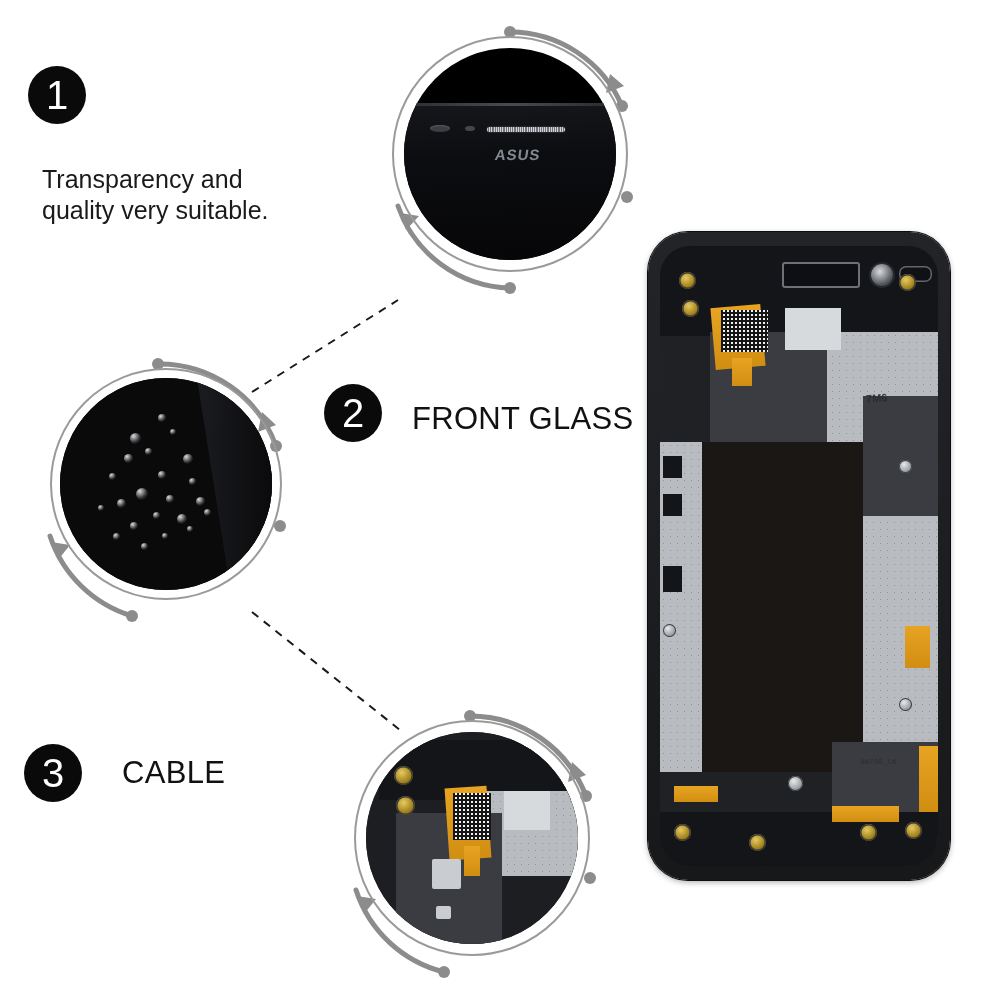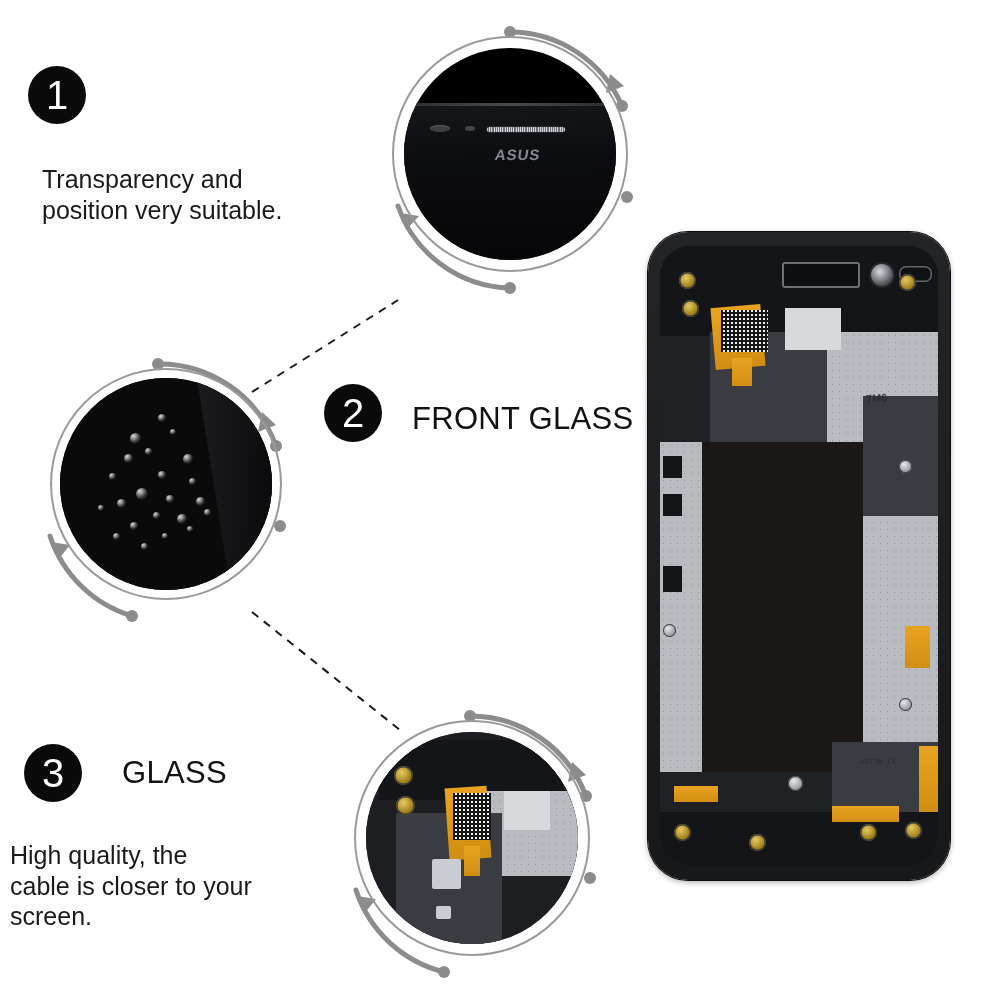--- a/index.html
+++ b/index.html
@@ -171,38 +171,35 @@
   <svg class="dashline" width="1000" height="1000" viewBox="0 0 1000 1000" style="left:0;top:0;">
     <line x1="252" y1="392" x2="398" y2="300" stroke="#1a1a1a" stroke-width="2" stroke-dasharray="8 7"></line>
     <line x1="252" y1="612" x2="400" y2="730" stroke="#1a1a1a" stroke-width="2" stroke-dasharray="8 7"></line>
   </svg>
 
   <div class="feature" id="feature-1">
     <div class="feat-head">
       <div class="badge">1</div>
     </div>
     <div class="feat-body">Transparency and
-position very suitable.</div>
+quality very suitable.</div>
   </div>
 
   <div class="feature" id="feature-2">
     <div class="feat-head">
       <div class="badge">2</div>
       <div class="feat-title">FRONT GLASS</div>
     </div>
   </div>
 
   <div class="feature" id="feature-3">
     <div class="feat-head">
       <div class="badge">3</div>
-      <div class="feat-title">GLASS</div>
-    </div>
-    <div class="feat-body">High quality, the
-cable is closer to your
-screen.</div>
+      <div class="feat-title">CABLE</div>
+    </div>
   </div>
 
   <div class="callout" style="left:378px;top:22px;width:264px;height:278px;">
     <svg class="deco" width="264" height="278" viewBox="0 0 264 278">
       <g fill="none" stroke="#8c8c8c" stroke-width="5" stroke-linecap="round">
         <path d="M132 10 A122 122 0 0 1 244 84"></path>
         <path d="M20 184 A122 122 0 0 0 132 266"></path>
       </g>
       <circle cx="132" cy="10" r="6" fill="#8c8c8c"></circle>
       <circle cx="244" cy="84" r="6" fill="#8c8c8c"></circle>

